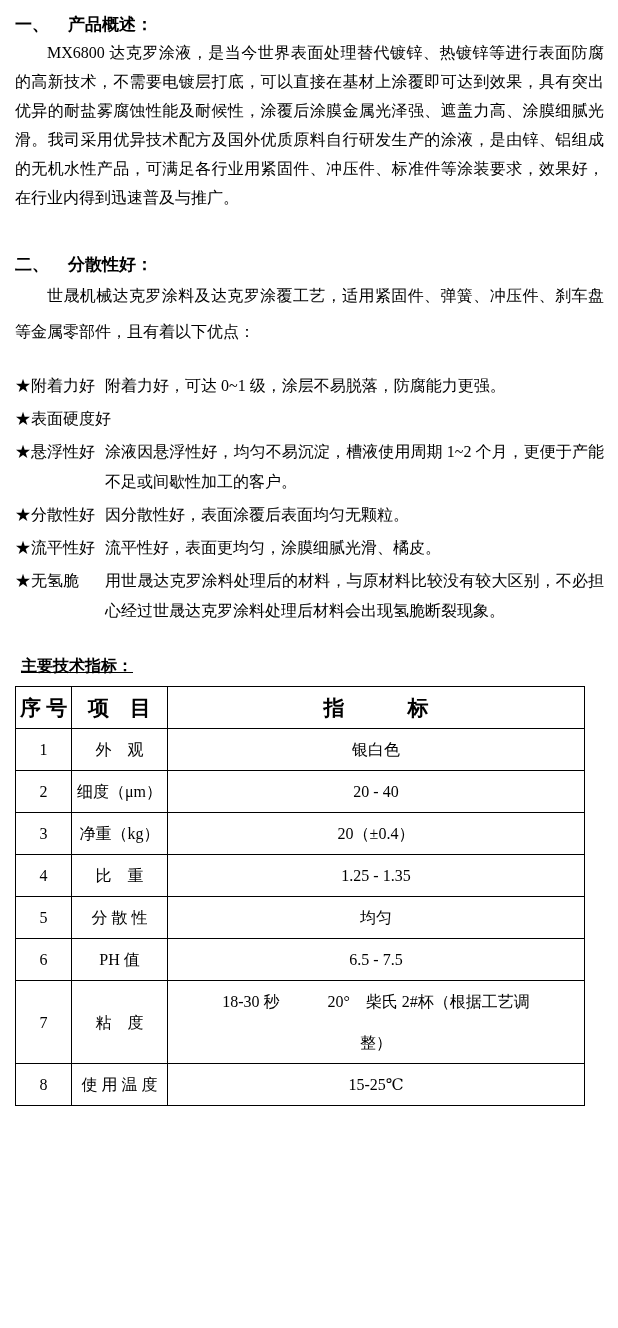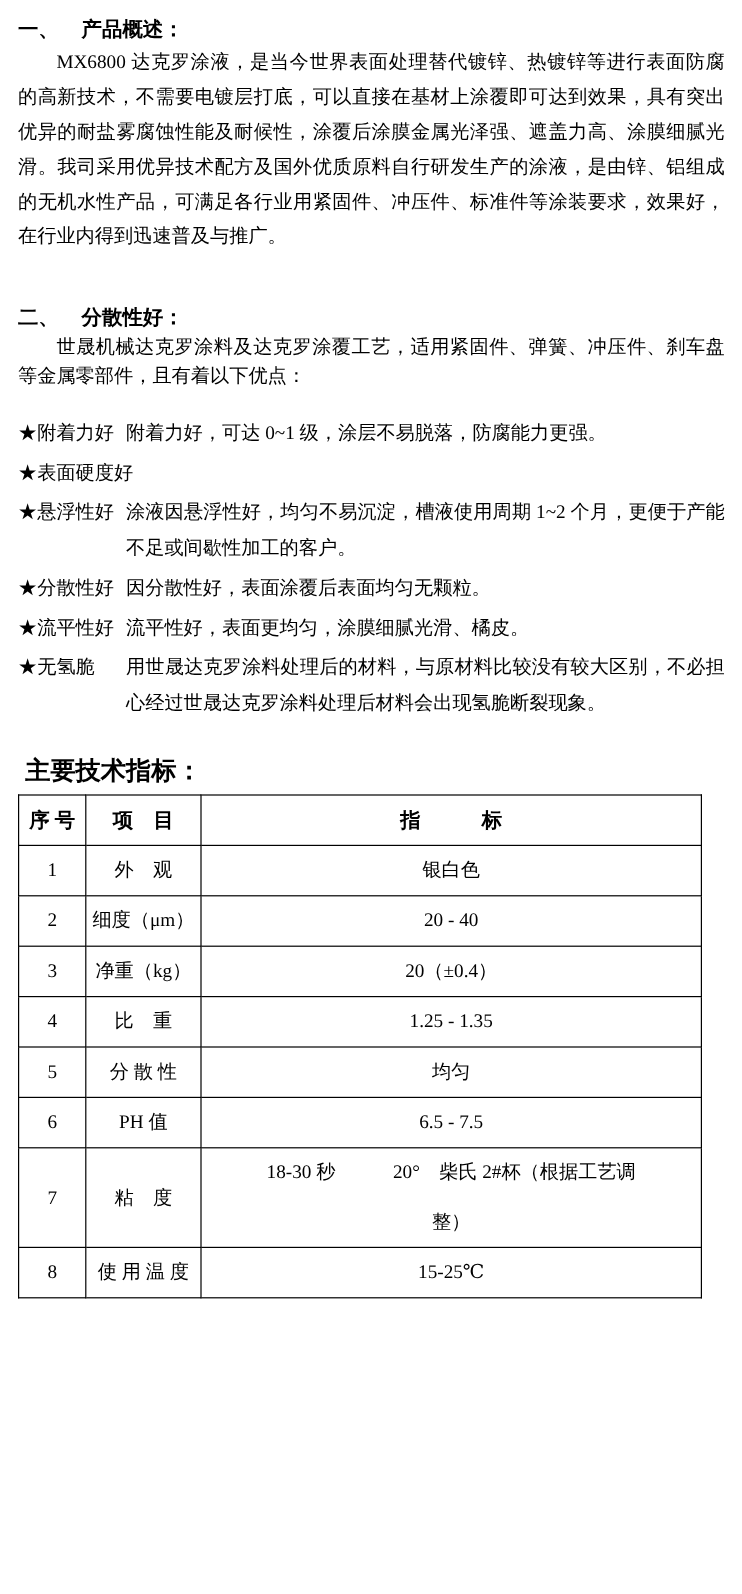--- a/index.html
+++ b/index.html
@@ -34,21 +34,21 @@
     margin-top: 40px;
   }
   
   .para {
     margin: 0 0 0 0;
     line-height: 29px;
     text-indent: 32px;
     text-align: justify;
   }
   .intro {
-    line-height: 24px;
+    line-height: 36px;
   }
   
   .features {
     margin-top: 21px;
   }
   .feature {
     display: flex;
     line-height: 30px;
     margin-bottom: 3px;
   }
@@ -57,38 +57,39 @@
     white-space: nowrap;
   }
   .f-text {
     flex: 1;
     text-align: justify;
   }
   
   .tech-heading {
     margin: 28px 0 0 6px;
     font-weight: bold;
-    font-size: 21px;
+    font-size: 16px;
     line-height: 24px;
+    text-decoration: underline;
   }
   table.specs {
     border-collapse: collapse;
     table-layout: fixed;
     width: 570px;
     margin-top: 8px;
   }
   table.specs th,
   table.specs td {
     border: 1.5px solid #000000;
     padding: 0 2px;
     vertical-align: middle;
   }
   table.specs th {
     height: 41px;
-    font-size: 17px;
+    font-size: 21px;
     font-weight: bold;
     text-align: center;
   }
   table.specs td {
     text-align: center;
     font-size: 16px;
     line-height: 41px;
   }
   td.cell-item {
     white-space: nowrap;

